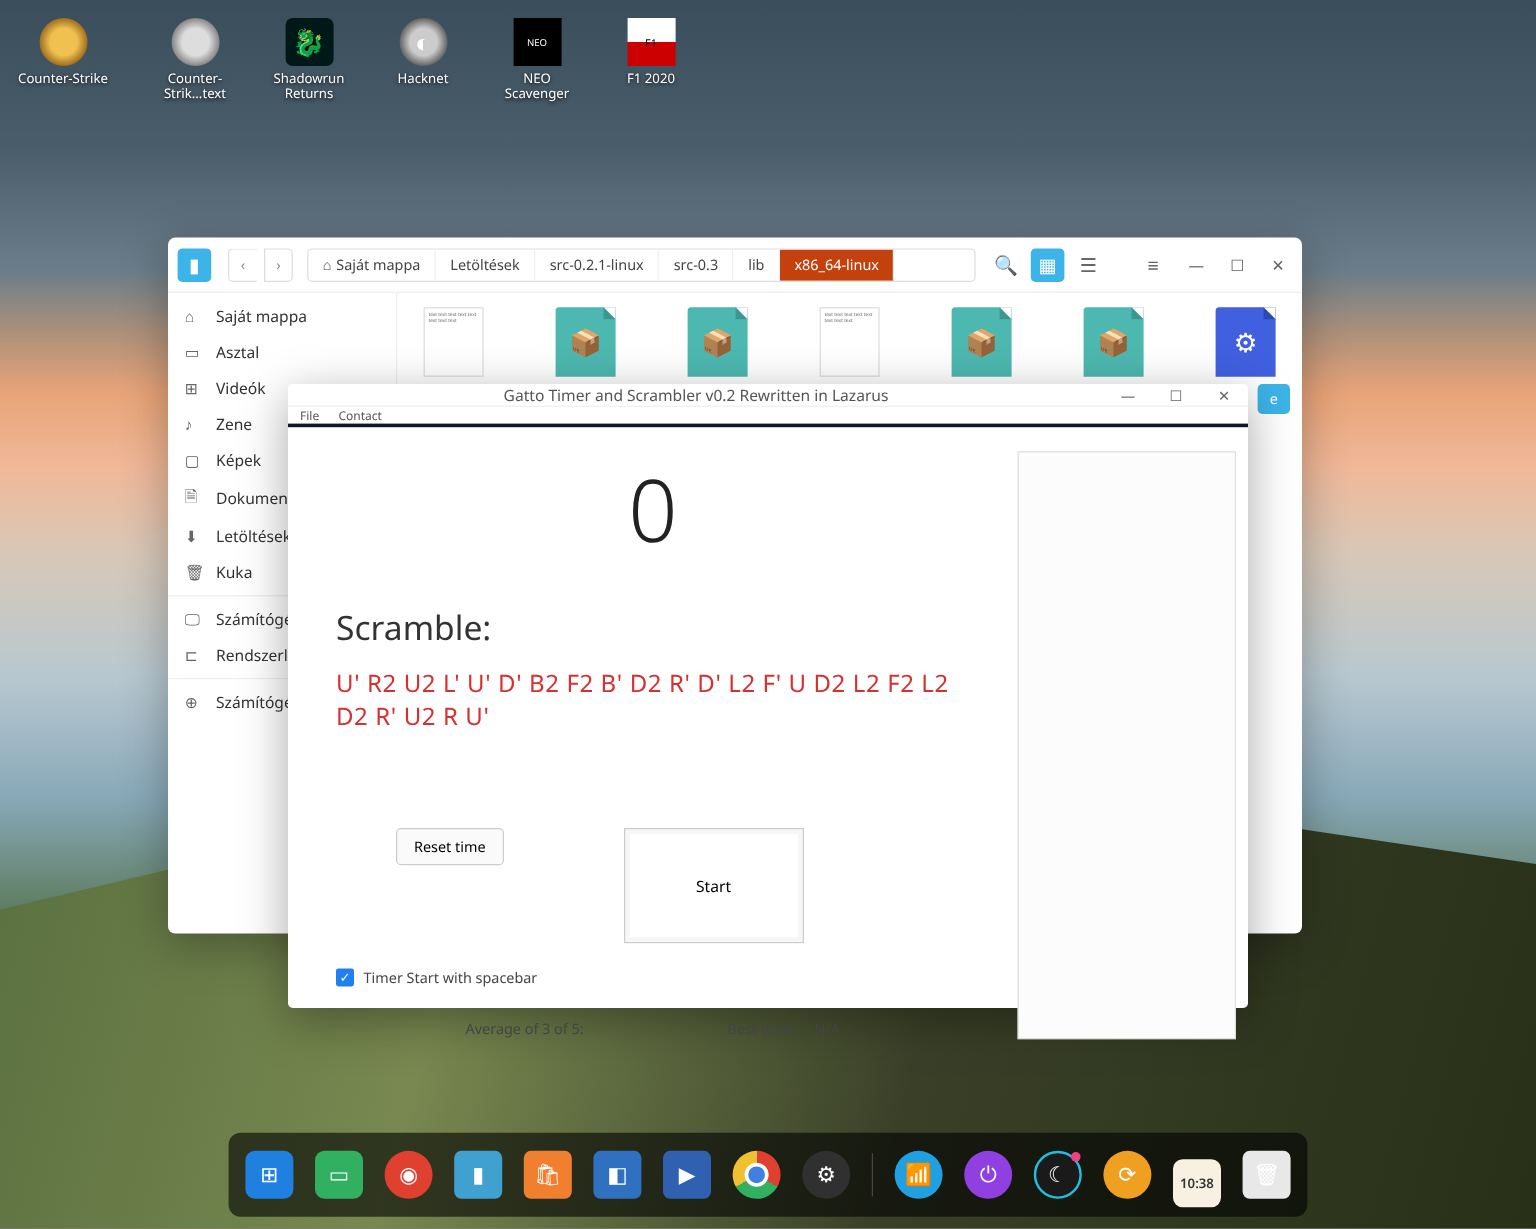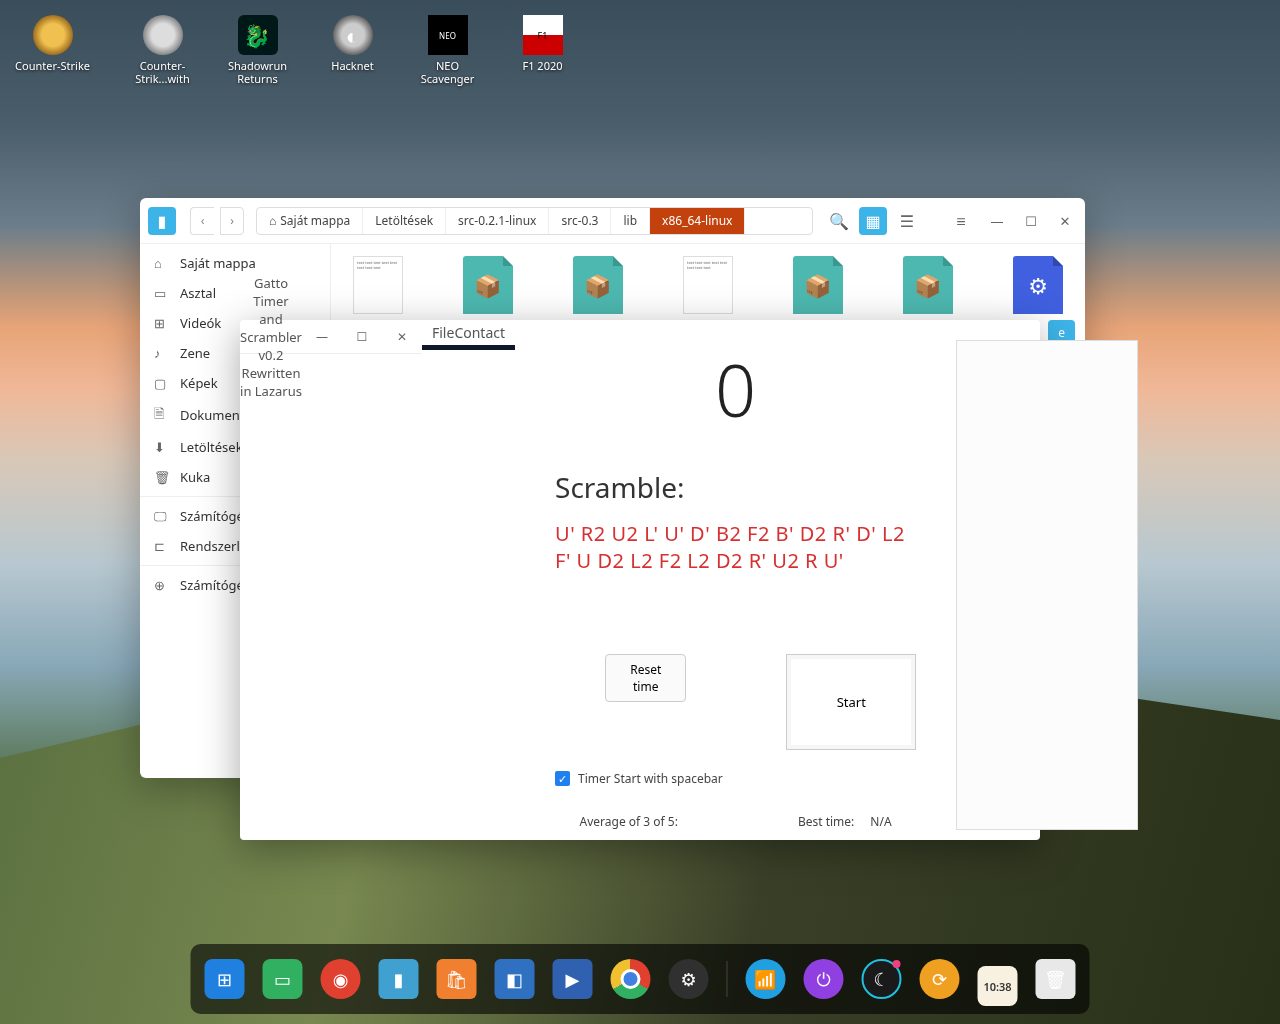--- a/index.html
+++ b/index.html
@@ -61,26 +61,26 @@
 .file-pkg { width: 50px; height: 58px; background: #4db8b0; border-radius: 3px 3px 0 0; position: relative; display:flex;align-items:center;justify-content:center;color:#fff;font-size:22px; }
 .file-pkg::before { content: ""; position: absolute; top: 0; right: 0; border-width: 0 10px 10px 0; border-style: solid; border-color: #fff #fff #3a9890 #3a9890; }
 .file-gear { width: 50px; height: 58px; background: #4060e0; border-radius: 3px 3px 0 0; display:flex;align-items:center;justify-content:center;color:#fff;font-size:22px; position: relative; }
 .file-gear::before { content: ""; position: absolute; top: 0; right: 0; border-width: 0 10px 10px 0; border-style: solid; border-color: #fff #fff #3048b0 #3048b0; }
 .open-btn { position: absolute; right: 10px; top: 76px; background: #3db4e8; color: #fff; font-size: 12px; padding: 4px 10px; border-radius: 4px; }
 
 
 .timer-window {
   position: absolute; left: 240px; top: 320px; width: 800px; height: 520px;
   background: #fff; border-radius: 4px; box-shadow: 0 10px 40px rgba(0,0,0,0.35);
-  display: flex; 
+  display: flex; flex-direction: column;
 }
 .timer-titlebar { height: 34px; display: flex; align-items: center; border-bottom: 1px solid #eee; }
 .timer-title { flex: 1; text-align: center; font-size: 13px; color: #555; }
 .timer-winbtn { width: 40px; height: 100%; display: flex; align-items: center; justify-content: center; color: #666; font-size: 12px; }
-.timer-menubar { height: 30px; display: flex; align-items: center; padding: 0 10px; border-bottom: 5px solid #0f172a; font-size: 14px; color: #555; }
+.timer-menubar { height: 30px; display: flex; align-items: center; gap: 16px; padding: 0 10px; border-bottom: 3px solid #0f172a; font-size: 10px; color: #555; }
 .timer-body { flex: 1; display: flex; padding: 20px 10px 10px 10px; gap: 10px; }
 .timer-main { flex: 1; display: flex; flex-direction: column; padding: 0 30px; }
 .timer-display { font-size: 72px; font-weight: 300; text-align: center; color: #222; }
 .scramble-label { font-size: 28px; color: #333; margin-top: 30px; }
 .scramble-text { font-size: 20px; color: #d63030; margin-top: 14px; letter-spacing: 0.5px; }
 .timer-controls { margin-top: 80px; display: flex; gap: 100px; align-items: flex-start; }
 .reset-btn { padding: 6px 14px; border: 1px solid #ccc; border-radius: 4px; font-size: 12px; background: #fafafa; margin-left:50px; }
 .start-btn { width: 150px; height: 96px; border: 1px solid #ccc; background: #fff; font-size: 13px; display:flex;align-items:center;justify-content:center; box-shadow: inset 0 0 0 4px #f6f6f6; }
 .checkbox-row { display: flex; align-items: center; gap: 8px; margin-top: 20px; font-size: 12px; color: #444; }
 .chk { width: 15px; height: 15px; background: #2080f0; border-radius: 2px; color: #fff; display: flex; align-items: center; justify-content: center; font-size: 11px; }
@@ -120,21 +120,21 @@
 <div class="wallpaper"></div>
 
 <div class="desktop-icons">
   <div class="dicon-row">
     <div class="dicon">
       <div class="dicon-img cs1"></div>
       <div class="dicon-label">Counter-Strike</div>
     </div>
     <div class="dicon">
       <div class="dicon-img cs2"></div>
-      <div class="dicon-label">Counter-Strik...with</div>
+      <div class="dicon-label">Counter-Strik...text</div>
     </div>
   </div>
   <div class="dicon">
     <div class="dicon-img shadowrun">🐉</div>
     <div class="dicon-label">Shadowrun Returns</div>
   </div>
   <div class="dicon">
     <div class="dicon-img hacknet">◐</div>
     <div class="dicon-label">Hacknet</div>
   </div>

